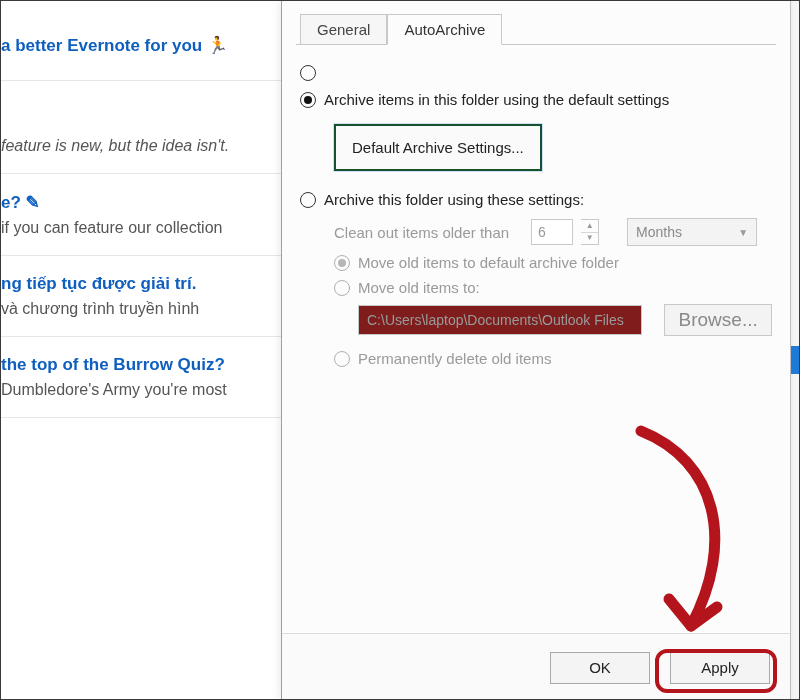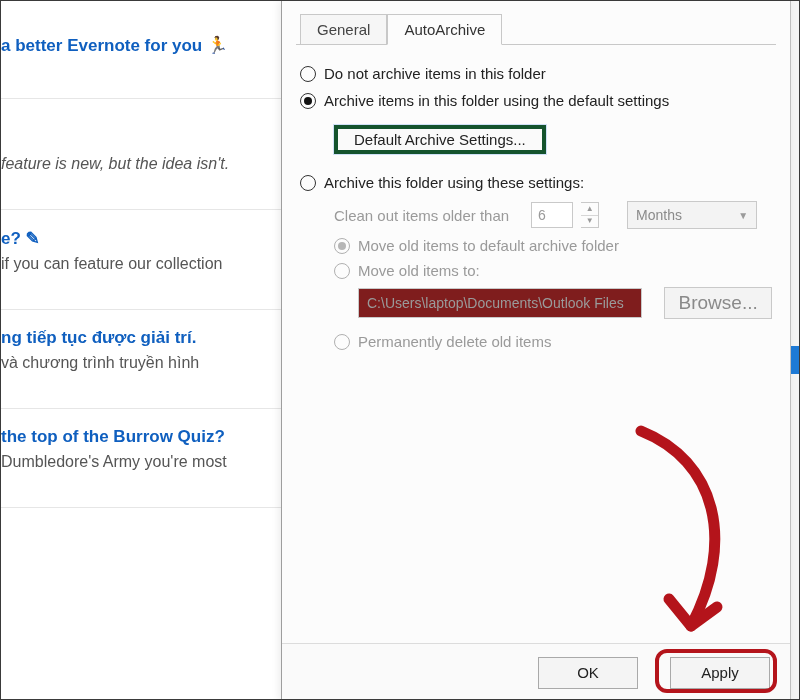--- a/index.html
+++ b/index.html
@@ -15,21 +15,21 @@
   
   .bg-pane {
     position: absolute;
     left: 0; top: 0;
     width: 285px; height: 700px;
     background: #fff;
     border-right: 1px solid #e3e3e3;
     overflow: hidden;
   }
   .bg-item {
-    padding: 18px 10px 36px 0;
+    padding: 18px 10px 18px 0;
     border-bottom: 1px solid #e6e6e6;
   }
   .bg-title {
     color: #0f5fbf;
     font-weight: 600;
     font-size: 17px;
     margin-bottom: 6px;
     white-space: nowrap;
   }
   .bg-sub {
@@ -100,24 +100,24 @@
     width: 8px; height: 8px;
     background: #111;
     border-radius: 50%;
   }
   .radio.disabled { border-color: #b0b0b0; }
   .radio.disabled.selected::after { background: #b6b6b6; }
 
   .default-btn {
     display: inline-block;
     margin: 6px 4px 14px 34px;
-    padding: 2px 16px;
+    padding: 13px 16px;
     font-size: 15px;
     background: #fafafa;
-    border: 4px solid #14532d;
+    border: 2px solid #14532d;
     color: #222;
     box-shadow: 0 0 0 1px #cfe0f7;
   }
 
   .sub-settings {
     margin-left: 34px;
     color: #9a9a9a;
     font-size: 15px;
   }
   .sub-row {
@@ -184,26 +184,26 @@
     font-size: 19px;
     color: #8a8a8a;
     display: inline-flex;
     align-items: center; justify-content: center;
   }
 
   
   .btnbar {
     position: absolute;
     left: 0; right: 0; bottom: 0;
-    height: 58px;
+    height: 68px;
     border-top: 1px solid #dcdcdc;
     display: flex;
     justify-content: flex-end;
     align-items: center;
-    gap: 32px;
+    gap: 20px;
     padding: 0 20px 0 0;
     background: #fafafa;
   }
   .dlg-btn {
     min-width: 100px;
     height: 32px;
     border: 1px solid #a9a9a9;
     background: #f4f4f4;
     font-size: 15px;
     color: #222;
@@ -259,21 +259,20 @@
 <div class="dialog">
   <div class="tabs">
     <div class="tab">General</div>
     <div class="tab active">AutoArchive</div>
   </div>
 
   <div class="tab-panel">
 
     <label class="radio-row">
       <span class="radio"></span>
-      <span>Do not archive items in this folder</span>
     </label>
 
     <label class="radio-row">
       <span class="radio selected"></span>
       <span>Archive items in this folder using the default settings</span>
     </label>
 
     <button class="default-btn">Default Archive Settings...</button>
 
     <label class="radio-row">

